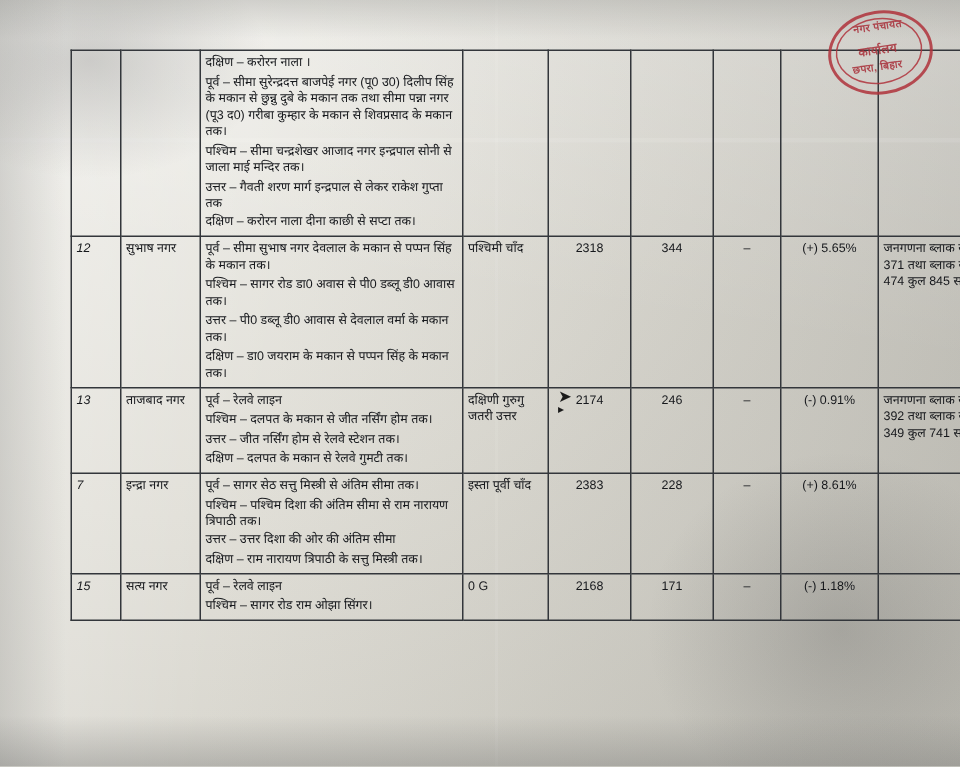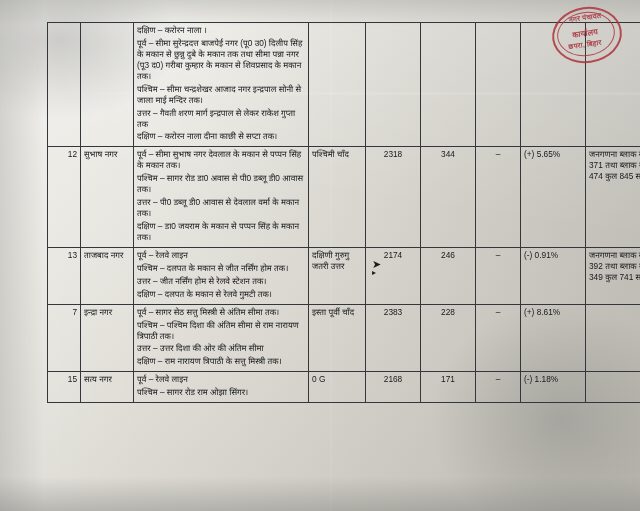--- a/index.html
+++ b/index.html
@@ -85,46 +85,46 @@
     letter-spacing: 0.2px;
   }
   #stamp .s1 { top: 9px; left: 0; }
   #stamp .s2 { top: 23px; left: 0; font-size: 8px; }
   #stamp .s3 { top: 36px; left: 0; }
 
   
   #tablewrap {
     position: absolute;
     left: 47px;
-    top: 22px;
+    top: 33px;
     width: 553px;
     z-index: 4;
   }
   table.doc {
     border-collapse: collapse;
     width: 553px;
     table-layout: fixed;
     color: #16181c;
   }
   table.doc td {
     border: 1px solid #33363b;
     vertical-align: top;
     padding: 2px 3px;
     font-size: 8.3px;
     line-height: 1.32;
     font-family: "Liberation Sans", sans-serif;
   }
-  td.c-sn     { width: 26px;  text-align: right; font-size: 9px; padding-top: 4px; }
+  td.c-sn     { width: 26px;  text-align: left; font-size: 9px; padding-top: 4px; font-style: italic; }
   td.c-name   { width: 46px;  font-size: 8.6px; padding-top: 4px; }
   td.c-bound  { width: 168px; }
   td.c-dir    { width: 50px;  text-align: left; font-size: 8.6px; padding-top: 6px; }
   td.c-n1     { width: 48px;  text-align: center; font-size: 10.5px; padding-top: 6px; }
   td.c-n2     { width: 48px;  text-align: center; font-size: 10.5px; padding-top: 6px; margin-left: 18px; }
   td.c-dash   { width: 38px;  text-align: center; font-size: 10px; padding-top: 8px; }
-  td.c-pct    { width: 58px;  text-align: left; font-size: 9.5px; padding-top: 6px; }
+  td.c-pct    { width: 58px;  text-align: center; font-size: 9.5px; padding-top: 6px; }
   td.c-rem    { width: 124px; font-size: 8.3px; }
 
   .bline { display: block; margin: 0 0 2px 0; }
 
   
   .mark {
     position: absolute;
     z-index: 5;
     color: #1b1b1b;
     font-size: 11px;

